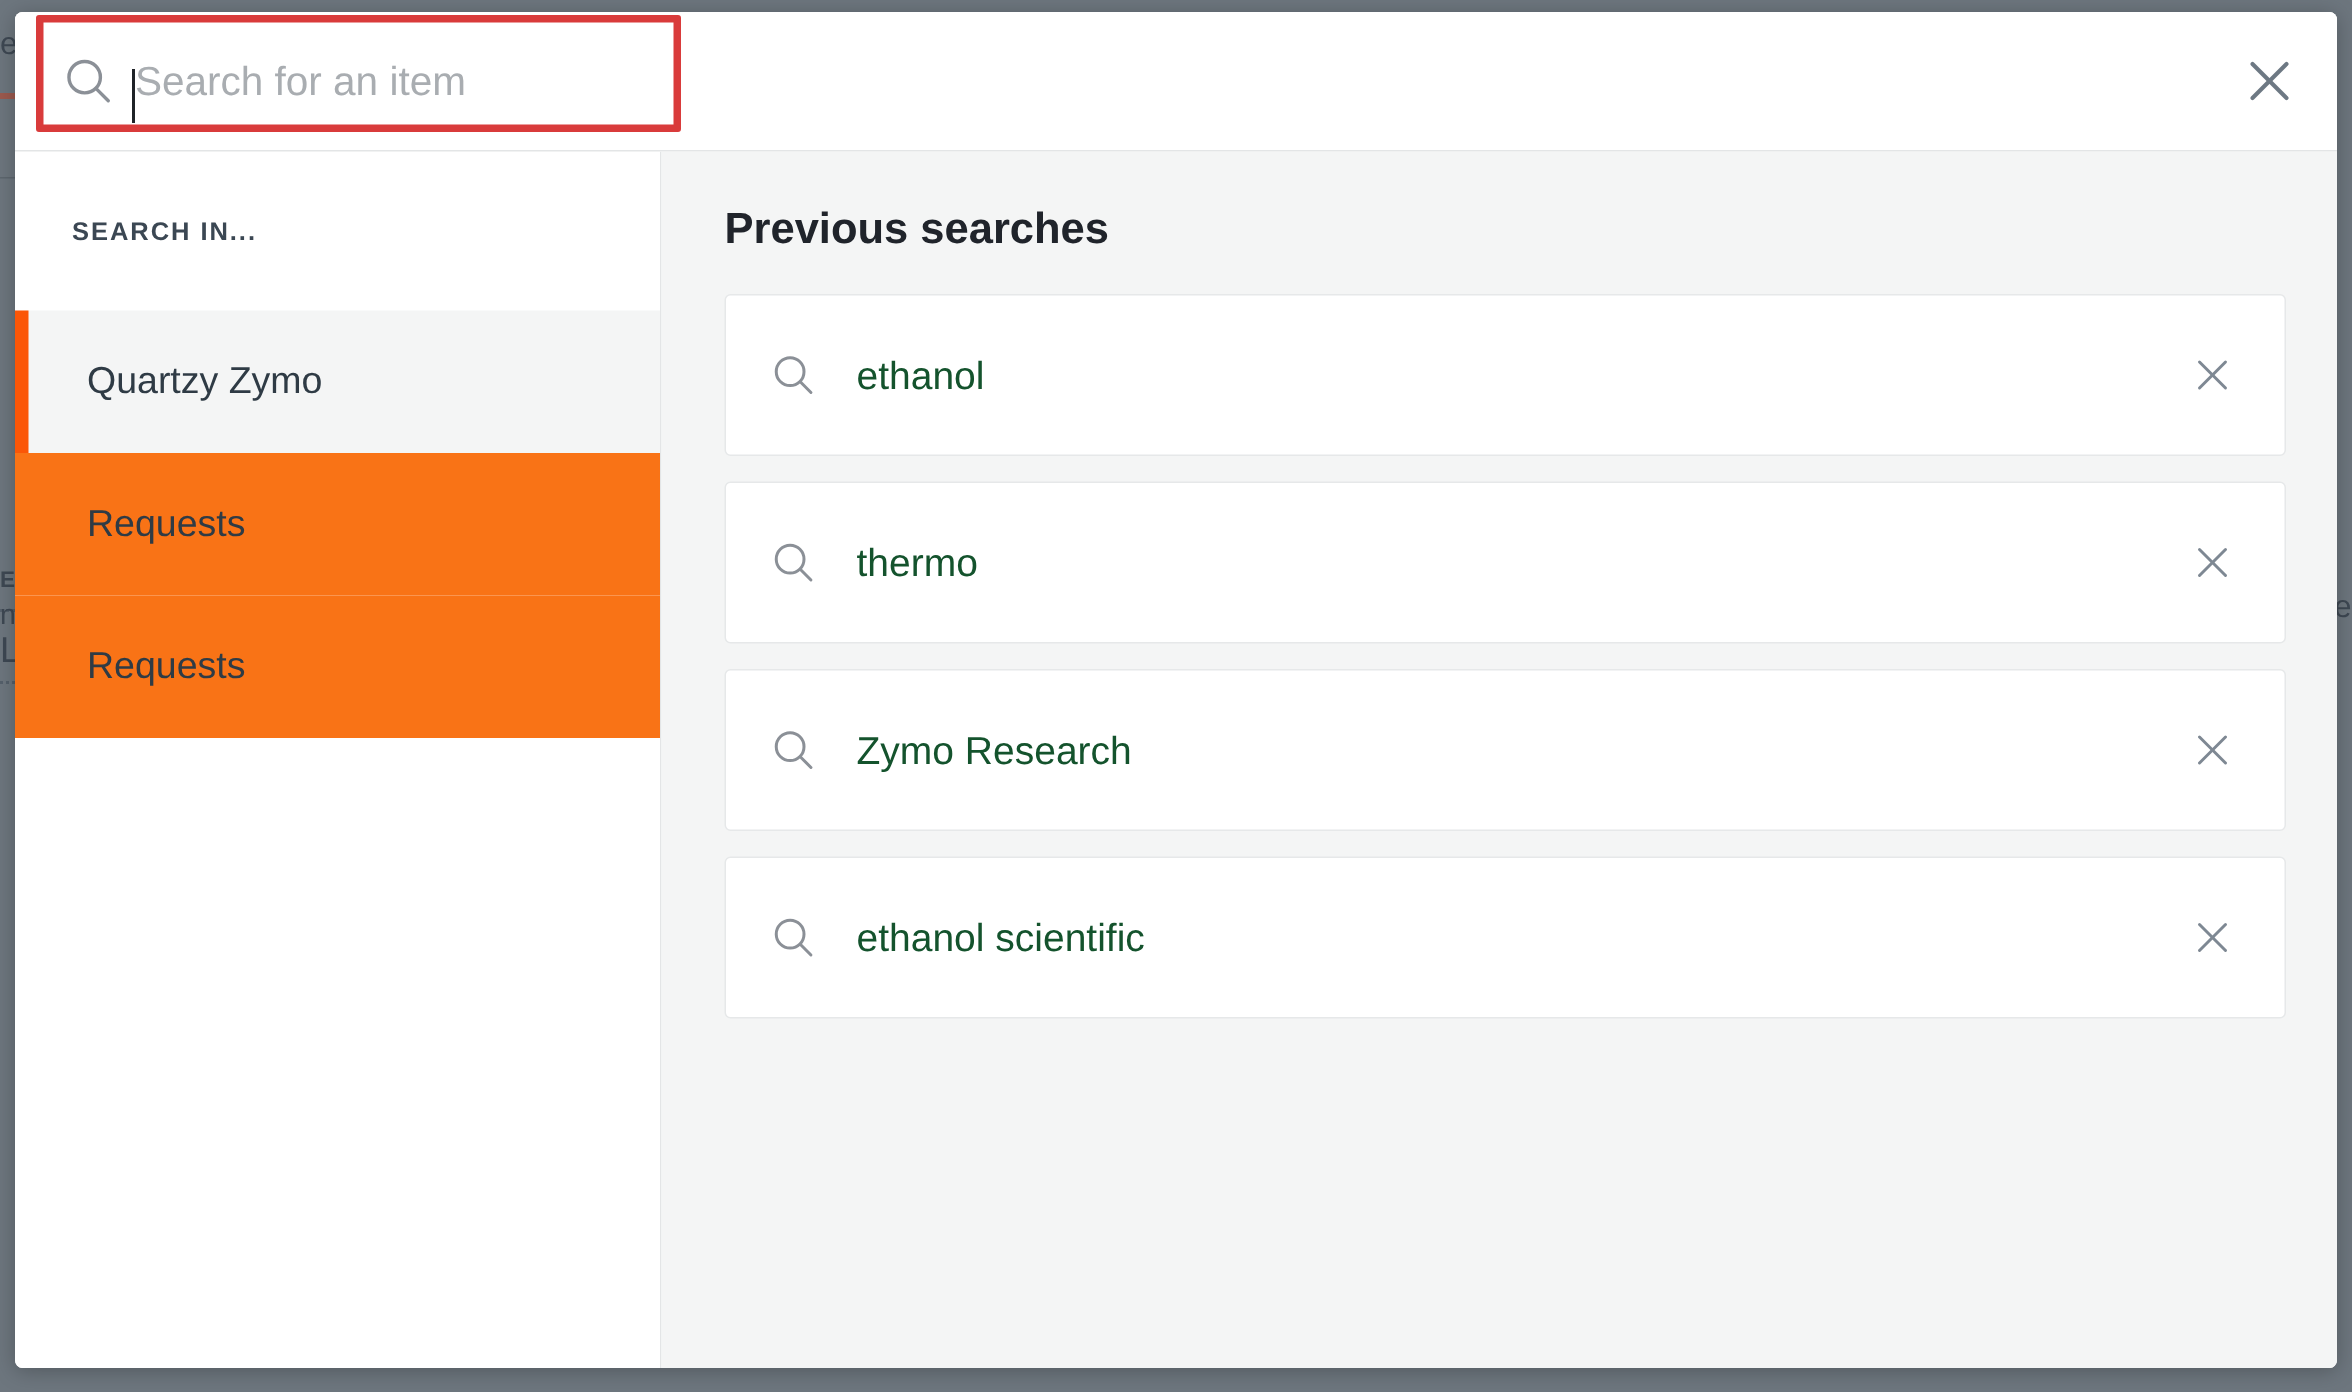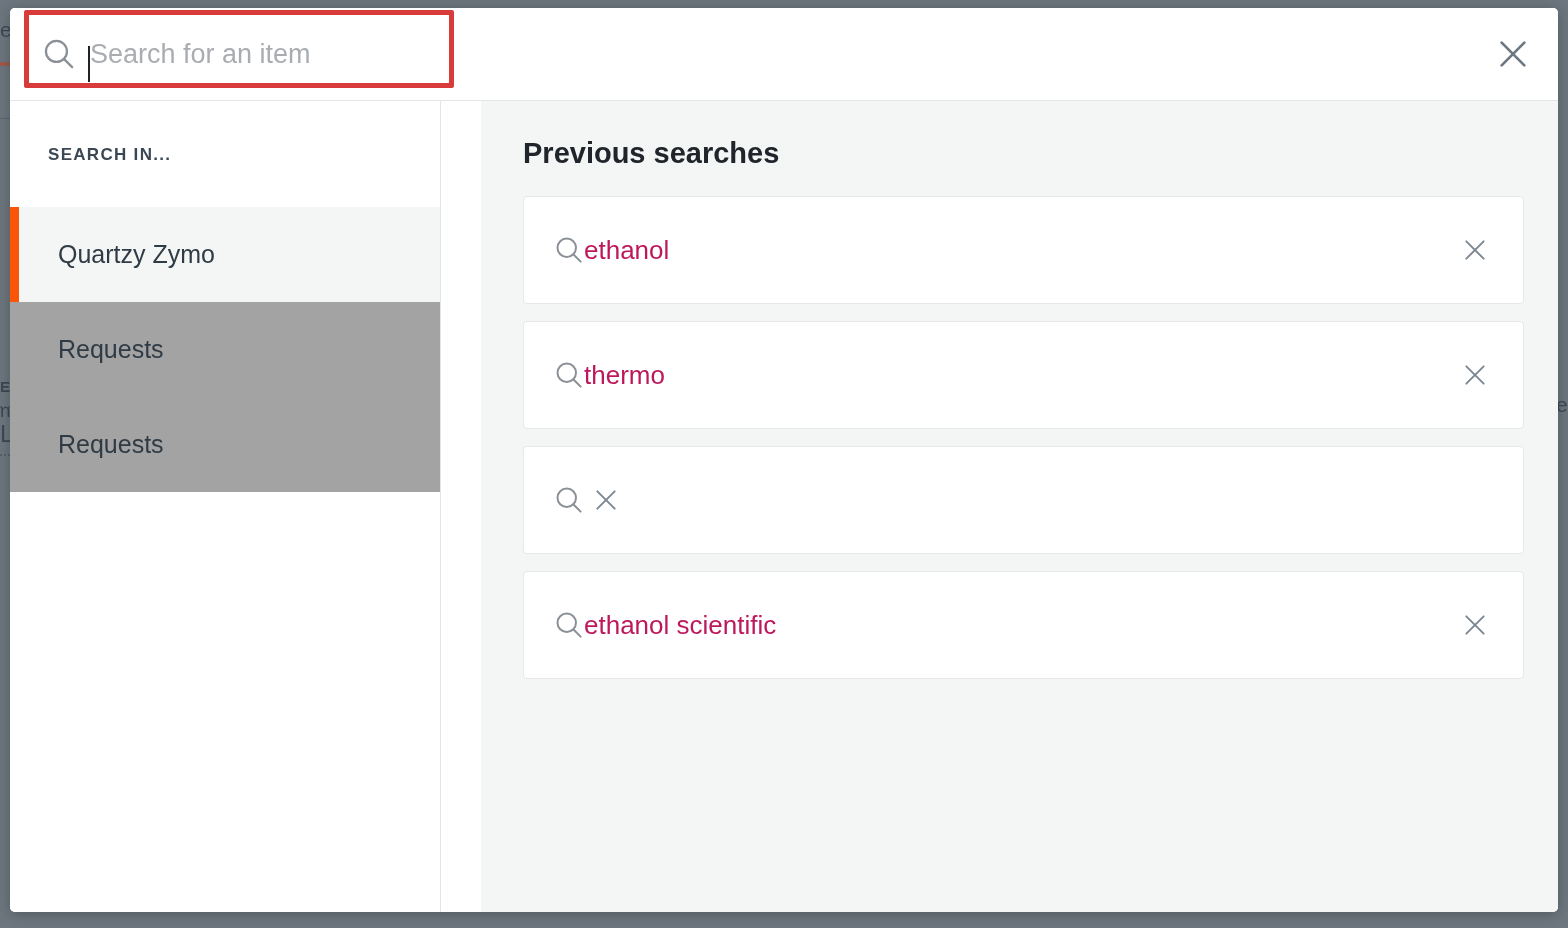--- a/index.html
+++ b/index.html
@@ -146,21 +146,20 @@
     box-sizing: border-box;
     pointer-events: none;
     z-index: 20;
   }
 
   
   #modal-body {
     flex: 1;
     display: flex;
     min-height: 0;
-    gap: 40px;
   }
 
   
   #sidebar {
     width: 431px;
     flex: 0 0 431px;
     background: #ffffff;
     border-right: 1px solid #e3e5e6;
     box-sizing: border-box;
   }
@@ -175,21 +174,21 @@
   .sidebar-item {
     position: relative;
     height: 95px;
     display: flex;
     align-items: center;
     padding-left: 48px;
     box-sizing: border-box;
     font-size: 25px;
     color: #2f3b45;
     cursor: pointer;
-    background: #a3a3a3;
+    background: #f97316;
   }
   .sidebar-item.active {
     background: #f4f5f5;
   }
   .sidebar-item.active::before {
     content: "";
     position: absolute;
     left: 0;
     top: 0;
     bottom: 0;
@@ -224,21 +223,22 @@
     box-sizing: border-box;
     cursor: pointer;
   }
   .card-search-icon {
     width: 30px;
     height: 30px;
     flex: 0 0 30px;
   }
   .card-label {
     font-size: 26px;
-    color: #be185d;
+    color: #14532d;
+    margin-left: 27px;
     flex: 1;
   }
   .card-remove {
     width: 44px;
     height: 44px;
     display: flex;
     align-items: center;
     justify-content: center;
     cursor: pointer;
     flex: 0 0 44px;
@@ -330,20 +330,21 @@
             <line x1="20" y1="4" x2="4" y2="20" stroke="#7e8893" stroke-width="1.8" stroke-linecap="round"></line>
           </svg>
         </div>
       </div>
 
       <div class="search-card">
         <svg class="card-search-icon" viewBox="0 0 24 24" fill="none">
           <circle cx="10.2" cy="10.2" r="7.4" stroke="#8b9097" stroke-width="1.6"></circle>
           <line x1="15.6" y1="15.6" x2="21.3" y2="21.3" stroke="#8b9097" stroke-width="1.6" stroke-linecap="round"></line>
         </svg>
+        <span class="card-label">Zymo Research</span>
         <div class="card-remove">
           <svg width="26" height="26" viewBox="0 0 24 24">
             <line x1="4" y1="4" x2="20" y2="20" stroke="#7e8893" stroke-width="1.8" stroke-linecap="round"></line>
             <line x1="20" y1="4" x2="4" y2="20" stroke="#7e8893" stroke-width="1.8" stroke-linecap="round"></line>
           </svg>
         </div>
       </div>
 
       <div class="search-card">
         <svg class="card-search-icon" viewBox="0 0 24 24" fill="none">

